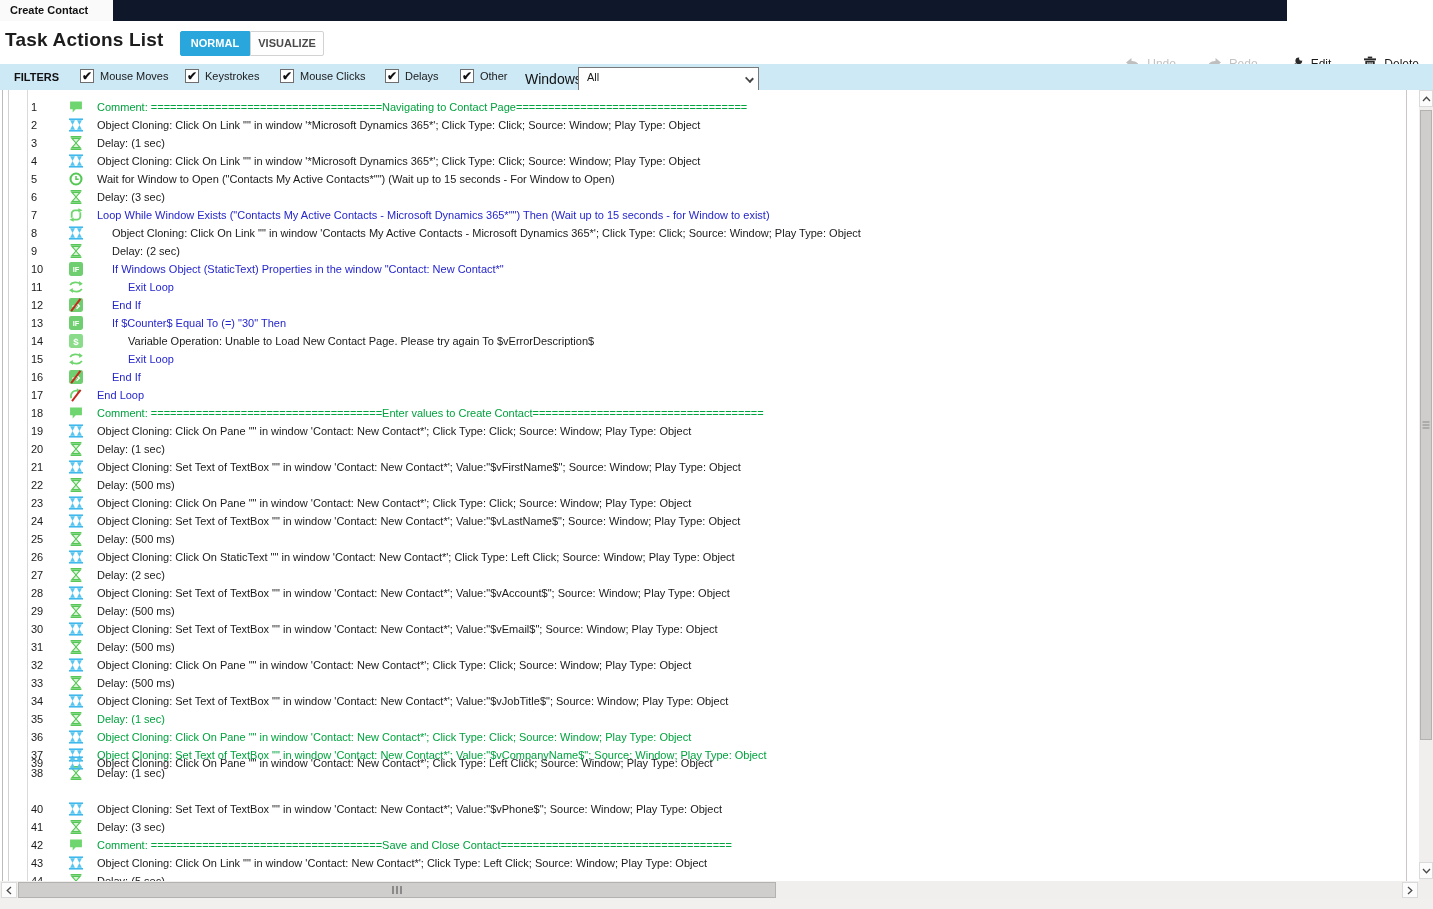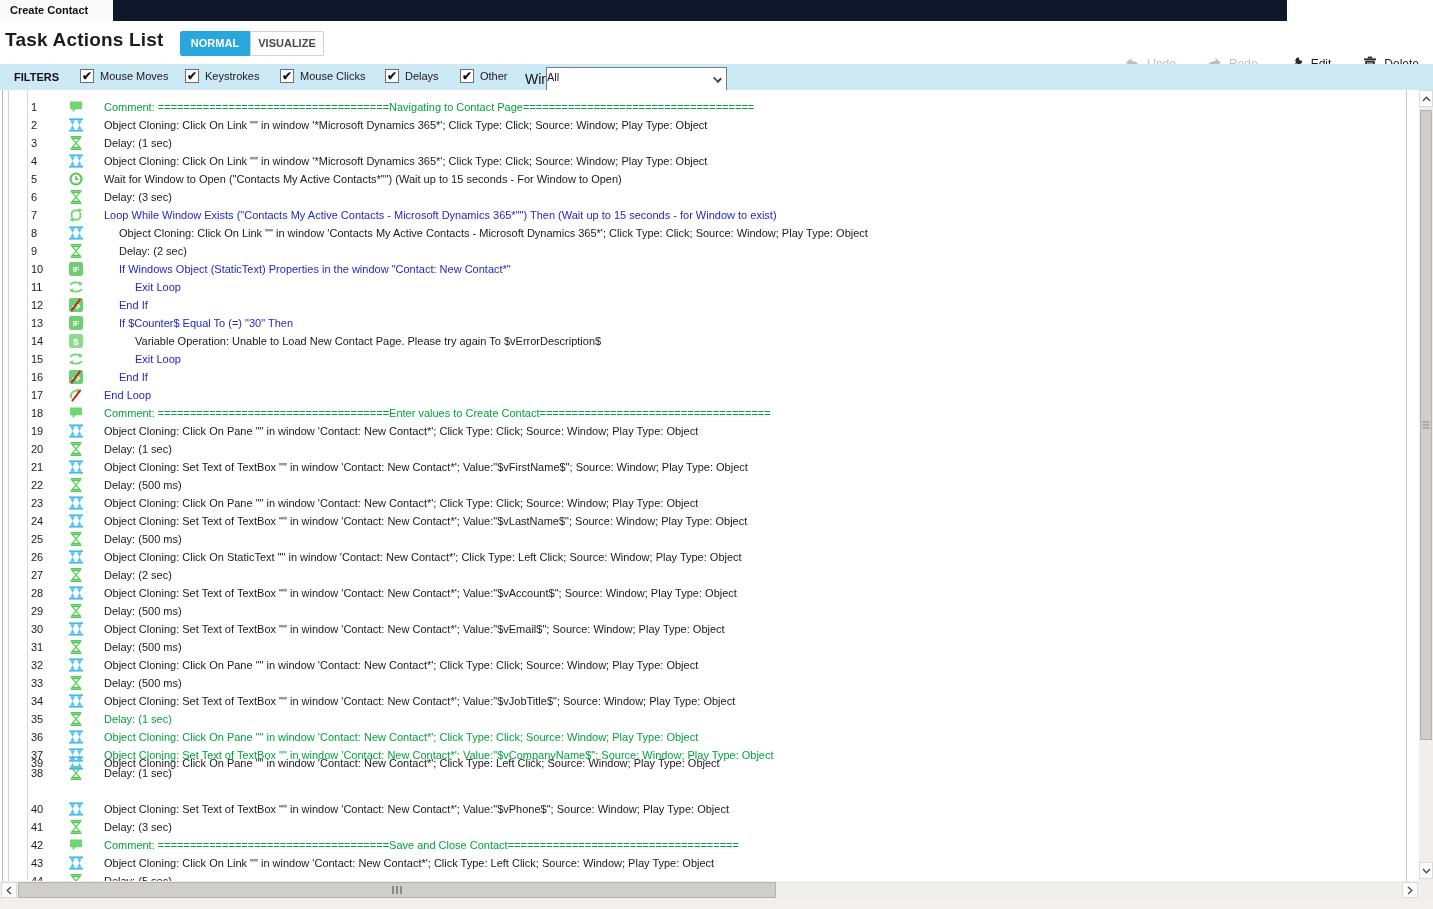--- a/index.html
+++ b/index.html
@@ -25,33 +25,33 @@
   .tbtn.disabled { color:#C2C2C2; }
   .ticon { display:inline-flex; width:17px; height:16px; align-items:center; justify-content:center; }
 
   
   .filterbar { position:absolute; left:0; top:64px; width:1433px; height:26px; background:#CDE9F6; }
   .flabel { position:absolute; left:14px; top:7px; font-size:11px; font-weight:bold; color:#111; }
   .fitem { position:absolute; top:5px; display:flex; align-items:center; gap:6px; font-size:11px; }
   .cb { display:inline-block; width:14px; height:14px; background:#fff; border:1px solid #6E6E6E;
         font-size:12px; font-weight:bold; line-height:12px; text-align:center; color:#111; cursor:pointer; }
   .wlabel { position:absolute; left:525px; top:7px; font-size:14px; color:#111; }
-  .dropdown { position:absolute; left:546px; top:3px; width:181px; height:33px; background:#fff;
-              border:1px solid #7A7A7A; font-size:11px; line-height:19px; padding-left:0; cursor:pointer; }
+  .dropdown { position:absolute; left:578px; top:3px; width:181px; height:33px; background:#fff;
+              border:1px solid #7A7A7A; font-size:11px; line-height:19px; padding-left:8px; cursor:pointer; }
   .dropdown .chev { position:absolute; right:5px; top:7px; width:7px; height:7px;
                     border-right:2px solid #444; border-bottom:2px solid #444; transform:rotate(45deg) scale(1,.8); }
 
   
   .content { position:absolute; left:0; top:90px; width:1419px; height:791px; background:#fff; overflow:hidden; }
   .vline { position:absolute; top:0; bottom:0; width:1px; }
   .row { position:absolute; left:0; width:1419px; height:18px; cursor:default; }
   .num { position:absolute; left:31px; top:3px; font-size:11px; color:#1a1a1a; }
   .ric { position:absolute; left:69px; top:2px; width:14px; height:14px; }
   .ric svg { display:block; }
-  .rtx { position:absolute; top:3px; font-size:11px; white-space:nowrap;margin-left:7px; }
+  .rtx { position:absolute; top:3px; font-size:11px; white-space:nowrap; }
   .c-black { color:#1a1a1a; }
   .c-blue  { color:#2525CD; }
   .c-green { color:#00A33E; }
 
   
   .vscroll { position:absolute; left:1419px; top:90px; width:14px; height:791px; background:#F0EFEE; }
   .hscroll { position:absolute; left:0; top:881px; width:1419px; height:18px; background:#F0EFEE; }
   .sbtn { position:absolute; background:#FCFCFC; border:1px solid #DADADA; display:flex; align-items:center; justify-content:center; cursor:pointer; }
   .vthumb { position:absolute; left:1px; width:12px; background:#CFCECC; border:1px solid #B3B2B1; cursor:pointer; }
   .hthumb { position:absolute; top:1px; height:16px; background:#CFCECC; border:1px solid #B3B2B1; cursor:pointer; }

